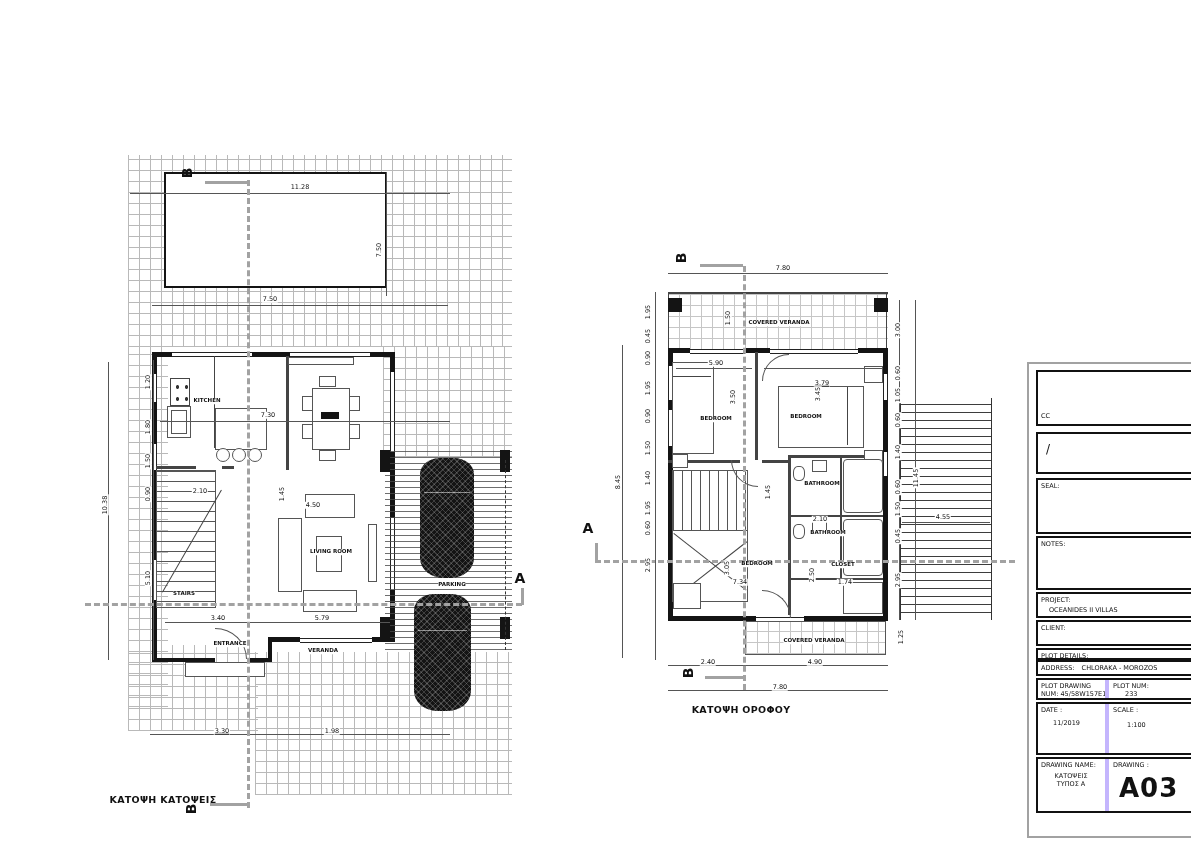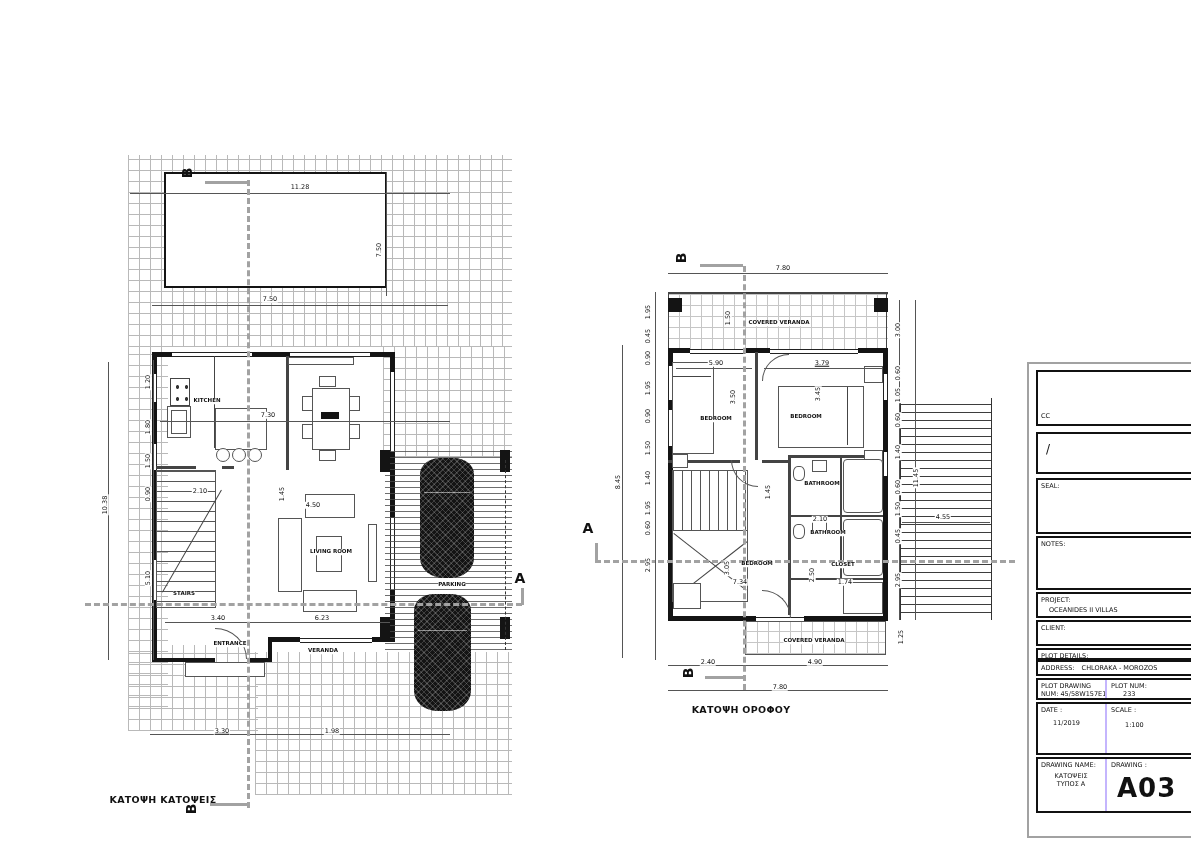--- a/index.html
+++ b/index.html
@@ -40,21 +40,21 @@
          background-size:9px 12px;background-position:2px 2px;background-repeat:repeat}
   .circ{border:1px solid #555;border-radius:50%;background:#fff}
   .lbl{position:absolute;transform:translate(-50%,-50%);white-space:nowrap;color:#111;line-height:1}
   .lbl.rot{transform:translate(-50%,-50%) rotate(-90deg)}
   .lbl.dim{font-size:6.5px;background:#fff;padding:0 1px}
   .lbl.room{font-size:5.5px;font-weight:700;background:#fff;letter-spacing:0}
   .lbl.marker{font-size:14px;font-weight:700}
   .lbl.title{font-size:9.5px;font-weight:700;letter-spacing:.3px}
   .tb{position:absolute;left:1036px;top:368px;width:160px;height:450px;font-size:6.5px}
   .tb .row{position:absolute;left:0;width:168px;border:2px solid #111;background:#fff;box-sizing:border-box;padding:2px 0 0 3px}
-  .tb .col2{position:absolute;left:67px;top:0;bottom:0;border-left:2px solid #c4b5fd;padding:2px 0 0 4px}
+  .tb .col2{position:absolute;left:67px;top:0;bottom:0;border-left:4px solid #c4b5fd;padding:2px 0 0 4px}
   .tb .ind{padding-left:8px;padding-top:2px}
   .big{font-size:26px;font-weight:700;letter-spacing:1px}
 </style>
 </head>
 <body>
 
 <div id="canvas">
 
   <div class="a" style="left:0;top:0;width:1191px;height:842px">
 
@@ -305,37 +305,37 @@
       <span class="lbl dim" style="left: 200px; top: 491px;">2.10</span>
       <span class="lbl dim rot" style="left: 282px; top: 494px;">1.45</span>
       <span class="lbl dim" style="left: 313px; top: 505px;">4.50</span>
       <span class="lbl dim rot" style="left: 148px; top: 382px;">1.20</span>
       <span class="lbl dim rot" style="left: 148px; top: 427px;">1.80</span>
       <span class="lbl dim rot" style="left: 148px; top: 461px;">1.50</span>
       <span class="lbl dim rot" style="left: 148px; top: 494px;">0.90</span>
       <span class="lbl dim rot" style="left: 148px; top: 578px;">5.10</span>
       <span class="lbl dim rot" style="left: 105px; top: 505px;">10.38</span>
       <span class="lbl dim" style="left: 218px; top: 618px;">3.40</span>
-      <span class="lbl dim" style="left: 322px; top: 618px;">6.23</span>
+      <span class="lbl dim" style="left: 322px; top: 618px;">5.79</span>
       <span class="lbl dim" style="left: 222px; top: 731px; text-decoration: underline;">3.30</span>
       <span class="lbl dim" style="left: 332px; top: 731px;">1.98</span>
       <span class="lbl room" style="left: 207px; top: 401px;">KITCHEN</span>
       <span class="lbl room" style="left: 331px; top: 552px;">LIVING ROOM</span>
       <span class="lbl room" style="left: 184px; top: 594px;">STAIRS</span>
       <span class="lbl room" style="left: 230px; top: 644px;">ENTRANCE</span>
       <span class="lbl room" style="left: 323px; top: 651px;">VERANDA</span>
       <span class="lbl room" style="left: 452px; top: 585px;">PARKING</span>
       <span class="lbl marker rot" style="left: 187px; top: 173px;">B</span>
       <span class="lbl marker rot" style="left: 191px; top: 809px;">B</span>
       <span class="lbl marker" style="left: 520px; top: 578px;">A</span>
       <span class="lbl title" style="left: 163px; top: 800px;">ΚΑΤΟΨΗ ΚΑΤΟΨΕΙΣ</span>
       <span class="lbl dim" style="left: 783px; top: 268px;">7.80</span>
       <span class="lbl dim rot" style="left: 728px; top: 318px;">1.50</span>
       <span class="lbl dim" style="left: 716px; top: 363px;">5.90</span>
-      <span class="lbl dim" style="left: 822px; top: 363px; text-decoration: underline;">3.79</span>
+      <span class="lbl dim" style="left: 822px; top: 383px; text-decoration: underline;">3.79</span>
       <span class="lbl dim rot" style="left: 733px; top: 397px;">3.50</span>
       <span class="lbl dim rot" style="left: 818px; top: 394px;">3.45</span>
       <span class="lbl dim rot" style="left: 618px; top: 482px;">8.45</span>
       <span class="lbl dim rot" style="left: 648px; top: 312px;">1.95</span>
       <span class="lbl dim rot" style="left: 648px; top: 336px;">0.45</span>
       <span class="lbl dim rot" style="left: 648px; top: 358px;">0.90</span>
       <span class="lbl dim rot" style="left: 648px; top: 388px;">1.95</span>
       <span class="lbl dim rot" style="left: 648px; top: 416px;">0.90</span>
       <span class="lbl dim rot" style="left: 648px; top: 448px;">1.50</span>
       <span class="lbl dim rot" style="left: 648px; top: 478px;">1.40</span>

